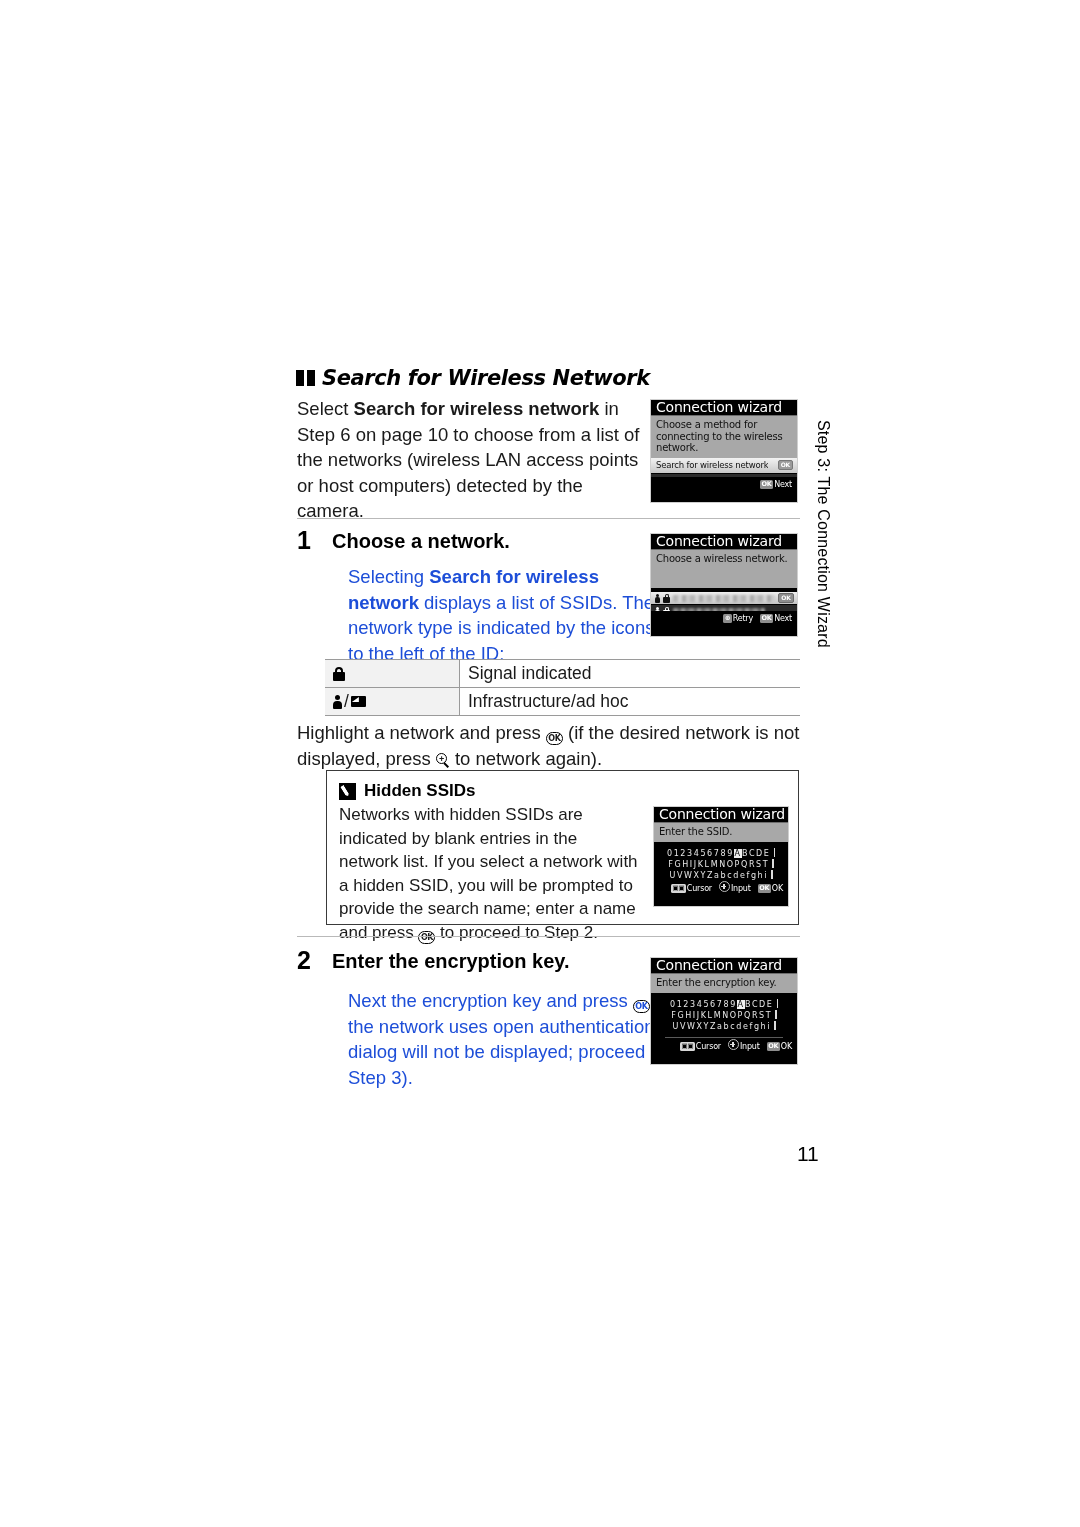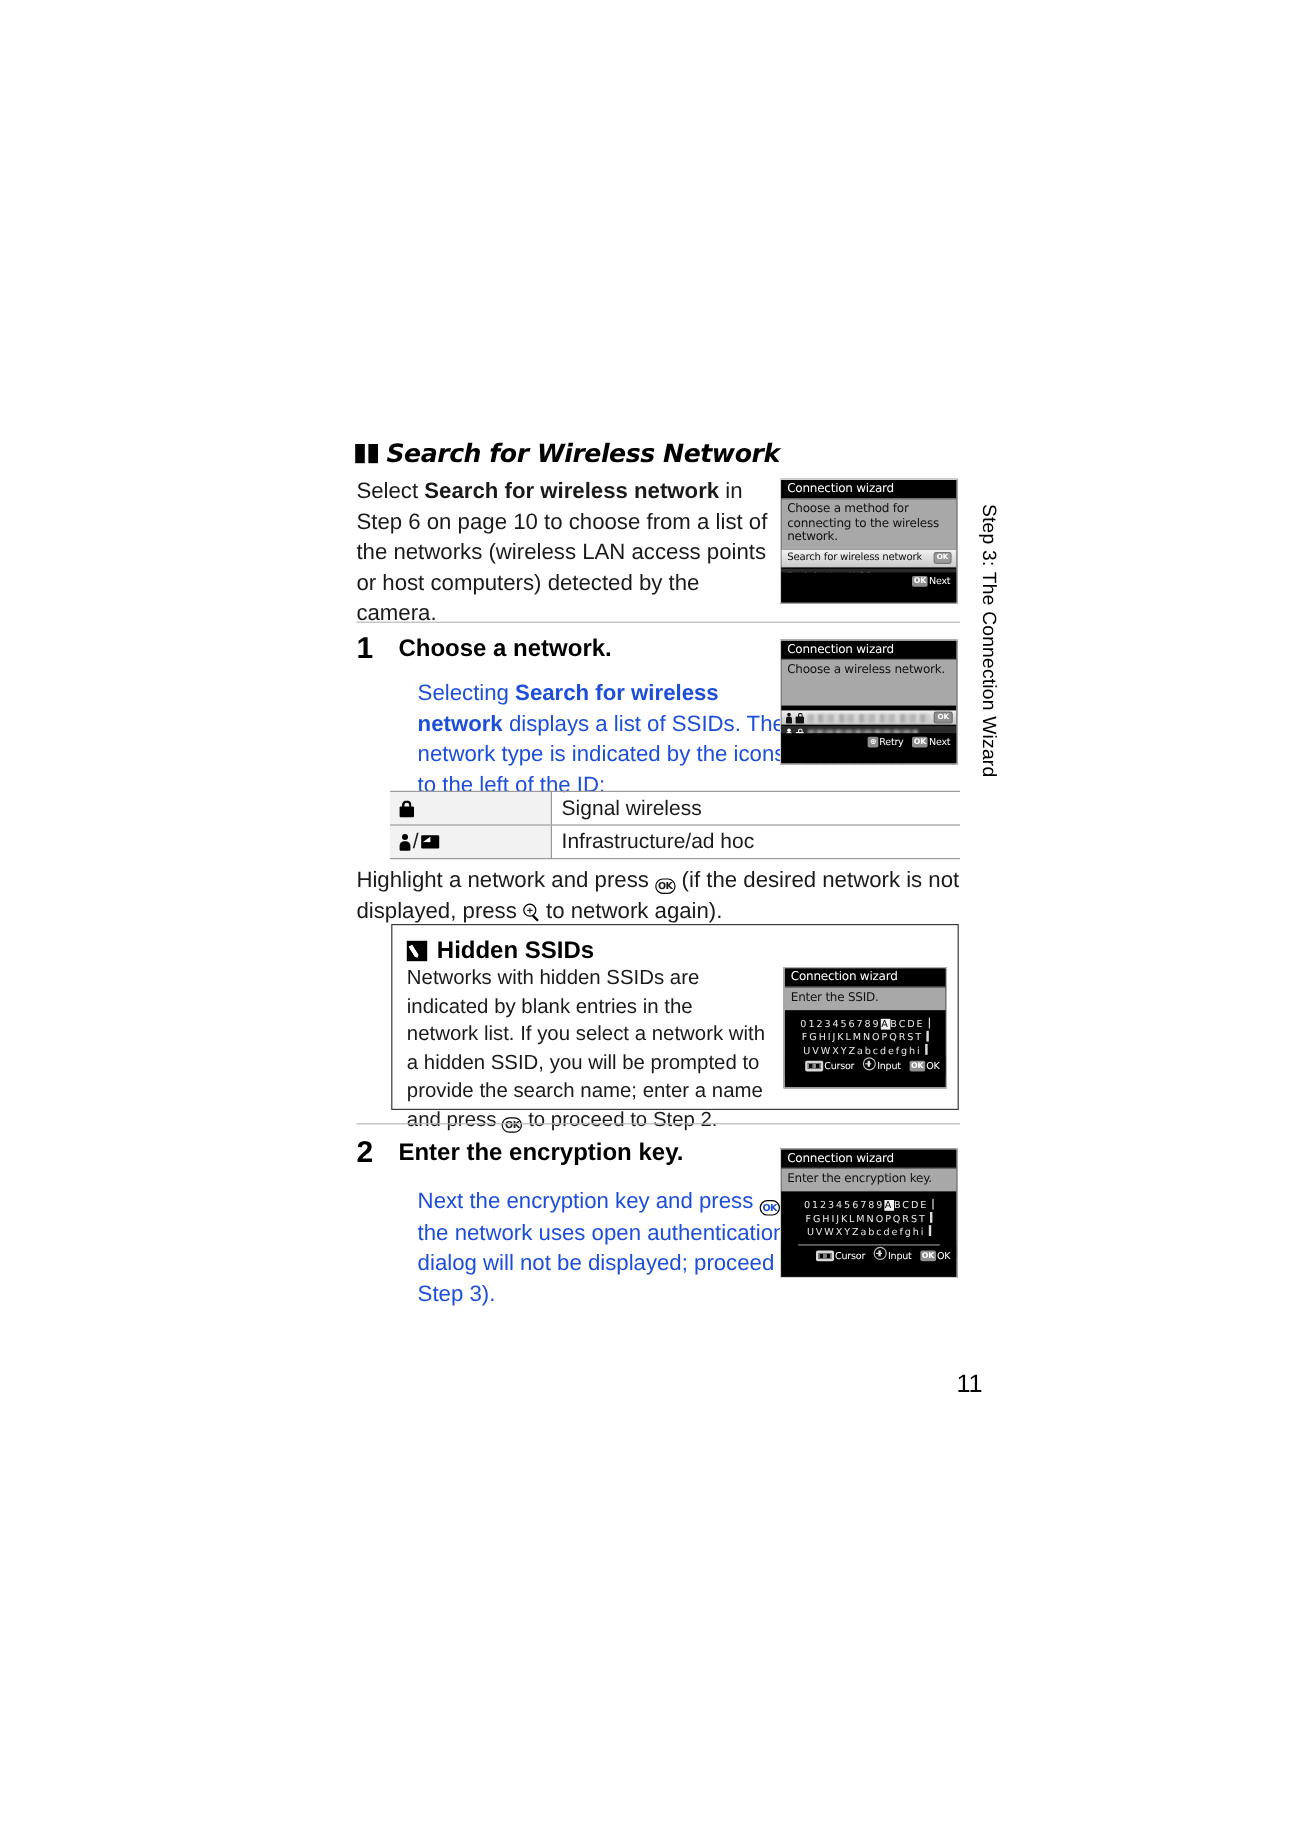--- a/index.html
+++ b/index.html
@@ -225,21 +225,21 @@
   .pencil-icon::after {
     content:"";
     position:absolute; left:3.5px; top:2.5px;
     width:4px; height:12px;
     background:#fff;
     transform: rotate(-32deg);
     transform-origin: center;
     clip-path: polygon(0 0, 100% 0, 100% 82%, 50% 100%, 0 82%);
   }
   .note-head .ntitle {
-    font-size: 20px;
+    font-size: 17px;
     font-weight: bold;
     color: #000;
     text-align: right;
   }
   .note-body {
     position: absolute;
     left: 12px;
     top: 32px;
     width: 300px;
     font-size: 17px;
@@ -253,21 +253,21 @@
     background: #000;
     border: 1px solid #cfcfcf;
     box-sizing: border-box;
     font-family: "DejaVu Sans", sans-serif;
     color: #fff;
     overflow: hidden;
   }
   .lcd .titlebar {
     background: #000;
     color: #fff;
-    font-size: 10px;
+    font-size: 14px;
     line-height: 13px;
     padding: 1px 0 1px 5px;
     border-bottom: 1px solid #6d6d6d;
     white-space: nowrap;
     letter-spacing: -0.2px;
   }
   .lcd .prompt {
     background: #a8a8a8;
     color: #111;
     font-size: 10px;
@@ -550,21 +550,21 @@
       <span><span class="keycap dark">OK</span><span>Next</span></span>
     </div>
   </div>
 
   <table class="legend">
     <tbody>
         <tr>
       <td class="k">
         <span class="gi gi-lock"></span>
       </td>
-      <td>Signal wireless</td>
+      <td>Signal indicated</td>
     </tr>
     <tr>
       <td class="k">
         <span class="gi gi-person"></span><span class="slash">/</span><span class="gi gi-monitor"></span>
       </td>
       <td>Infrastructure/ad hoc</td>
     </tr>
   </tbody>
     </table>
 

